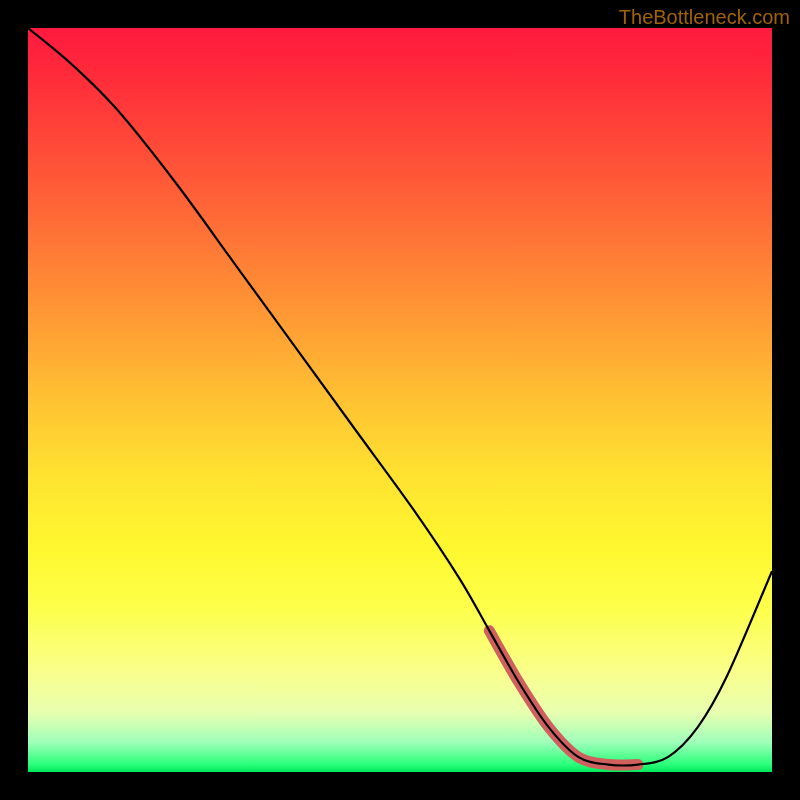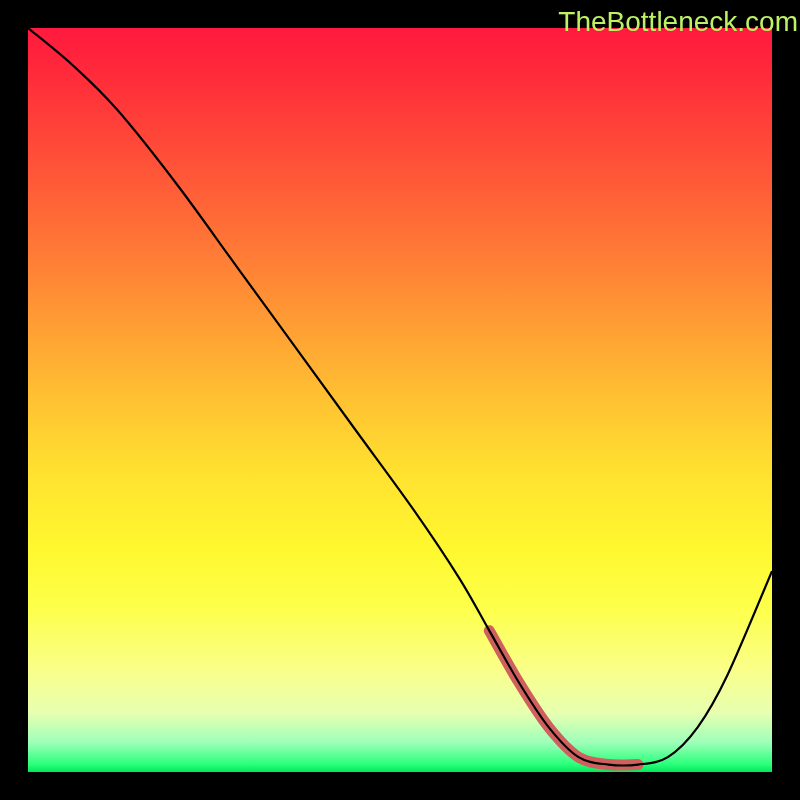--- a/index.html
+++ b/index.html
@@ -1,22 +1,22 @@
 <!DOCTYPE html>
 <html><head>
 <meta charset="utf-8">
 <style>
   * { margin: 0; padding: 0; box-sizing: border-box; }
   body { background: #000; width: 800px; height: 800px; position: relative; font-family: Arial, sans-serif; }
   .watermark {
     position: absolute;
     top: 6px;
-    right: 2px;
-    color: #bef264;
-    font-size: 28px;
+    right: 10px;
+    color: #a16207;
+    font-size: 20px;
     font-weight: normal;
     z-index: 10;
   }
   .plot-area {
     position: absolute;
     left: 28px;
     top: 28px;
     width: 744px;
     height: 744px;
     overflow: hidden;

